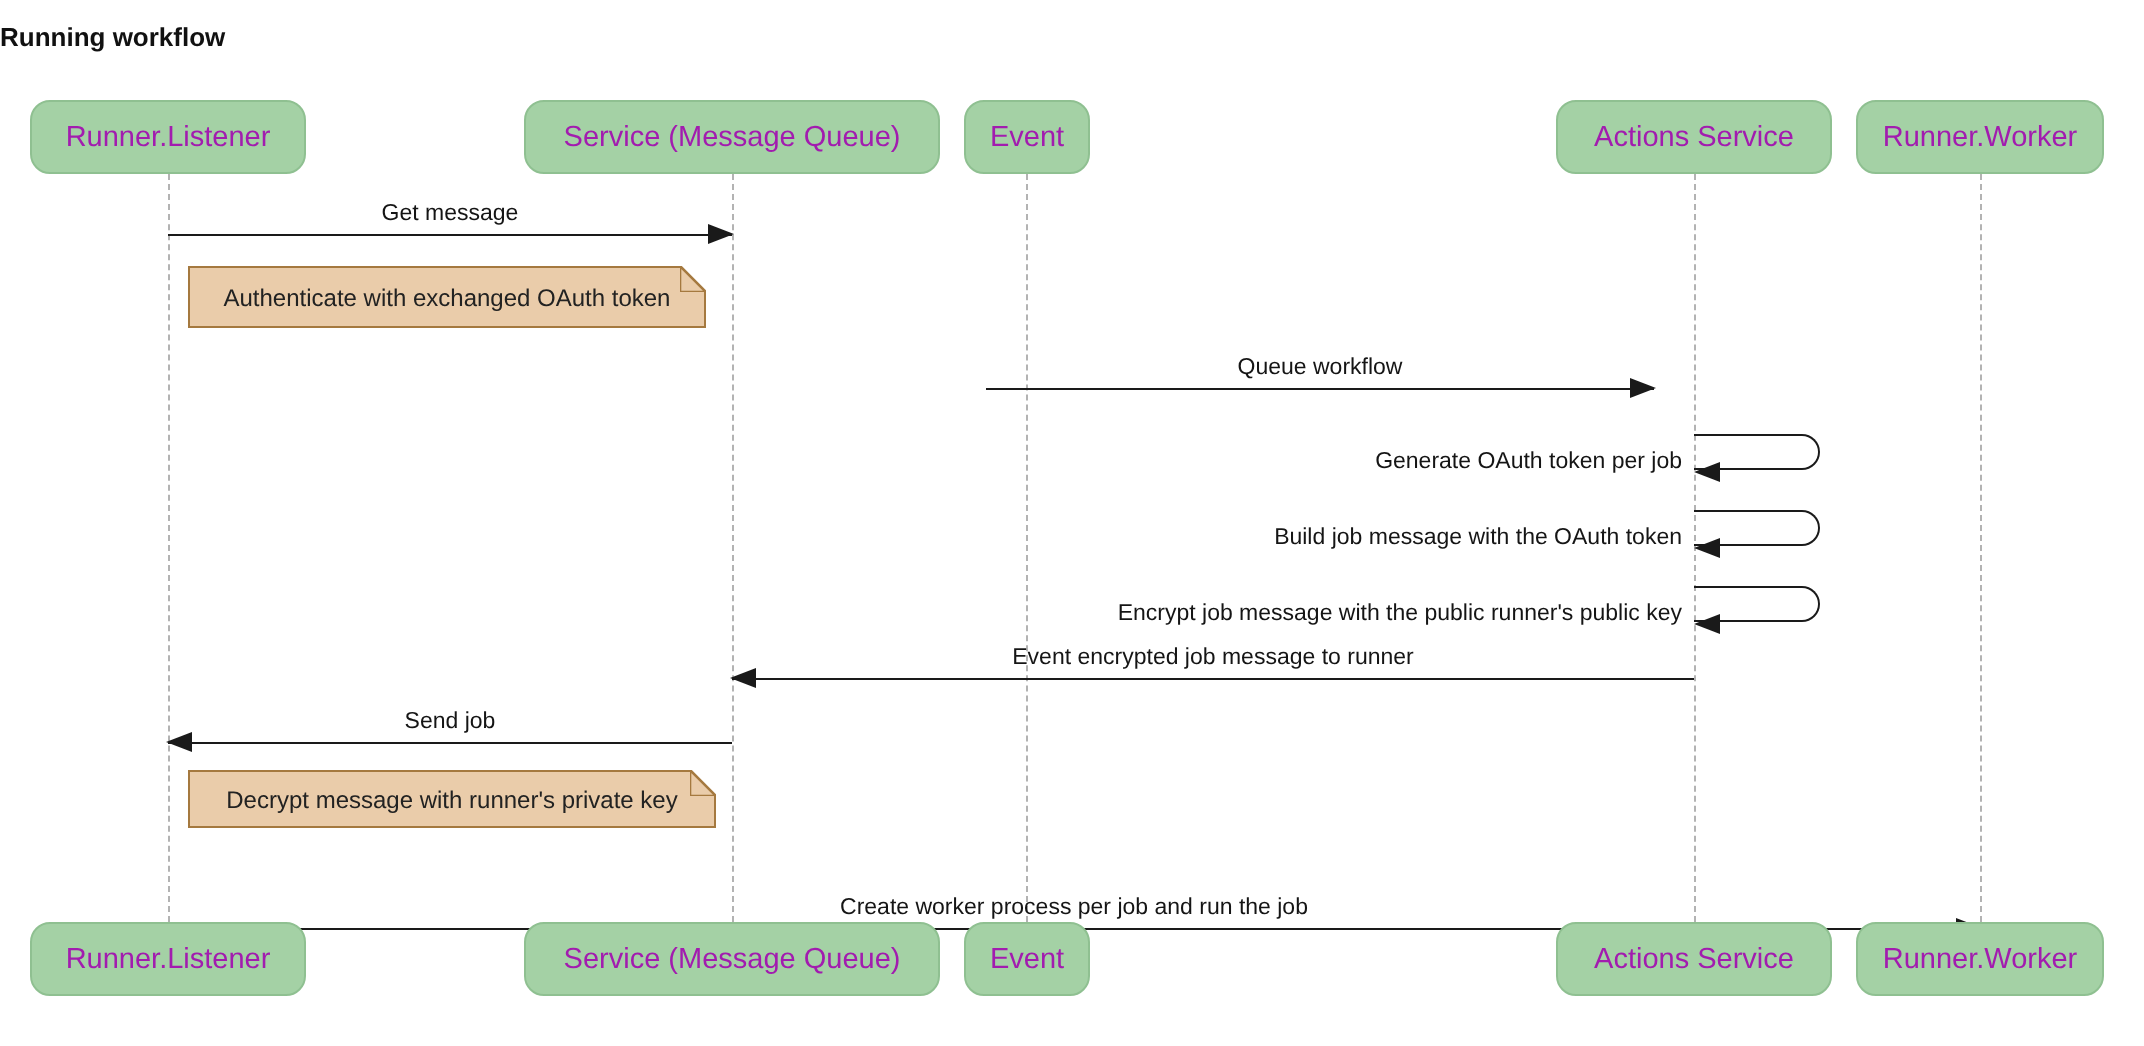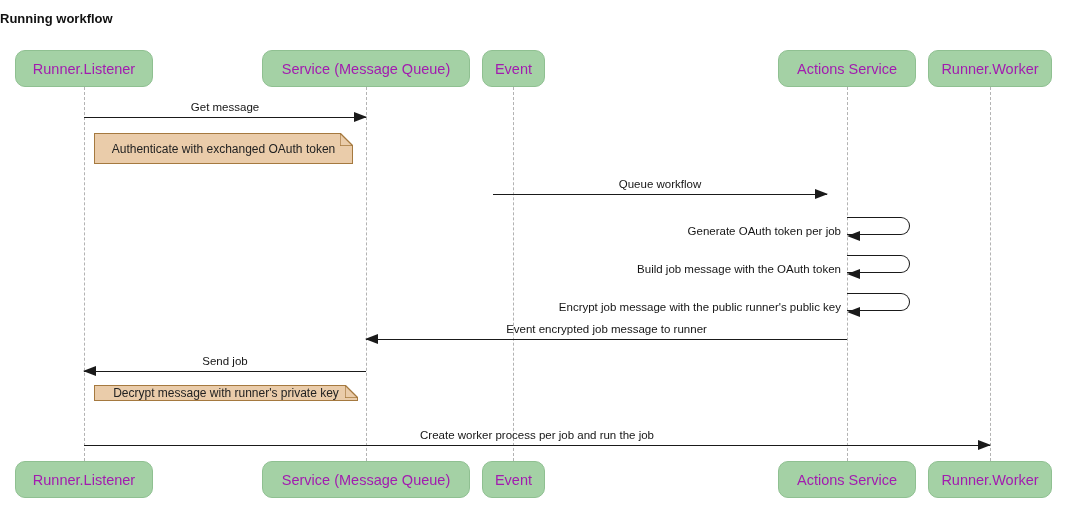--- a/index.html
+++ b/index.html
@@ -103,29 +103,29 @@
       </div>
   </div>
 
   <div class="msg" style="left:84px; top:332px; width:282px;margin-top:21px;">
     <div class="msg-label">Send job</div>
     <div class="msg-line">
         <i class="head-l"></i>
       </div>
   </div>
 
-  <div class="note" style="left:94px; top:385px; width:264px; height:16px;">
+  <div class="note" style="left:94px; top:385px; width:264px; height:29px;">
     <span>Decrypt message with runner's private key</span>
     <svg class="fold" width="13" height="13" viewBox="0 0 13 13">
       <path d="M0,0 L13,0 L13,13 Z" fill="#ffffff"></path>
       <path d="M0,0 L13,13 L0,13 Z" fill="#eaccaa" stroke="#a5793f" stroke-width="1.3"></path>
     </svg>
   </div>
 
-  <div class="msg" style="left:84px; top:427px; width:906px;">
+  <div class="msg" style="left:84px; top:446px; width:906px;">
     <div class="msg-label">Create worker process per job and run the job</div>
     <div class="msg-line">
         <i class="head-r"></i>
       </div>
   </div>
 
   <div class="actor" style="left:15px;  top:461px; width:138px;">Runner.Listener</div>
   <div class="actor" style="left:262px; top:461px; width:208px;">Service (Message Queue)</div>
   <div class="actor" style="left:482px; top:461px; width:63px;">Event</div>
   <div class="actor" style="left:778px; top:461px; width:138px;">Actions Service</div>

